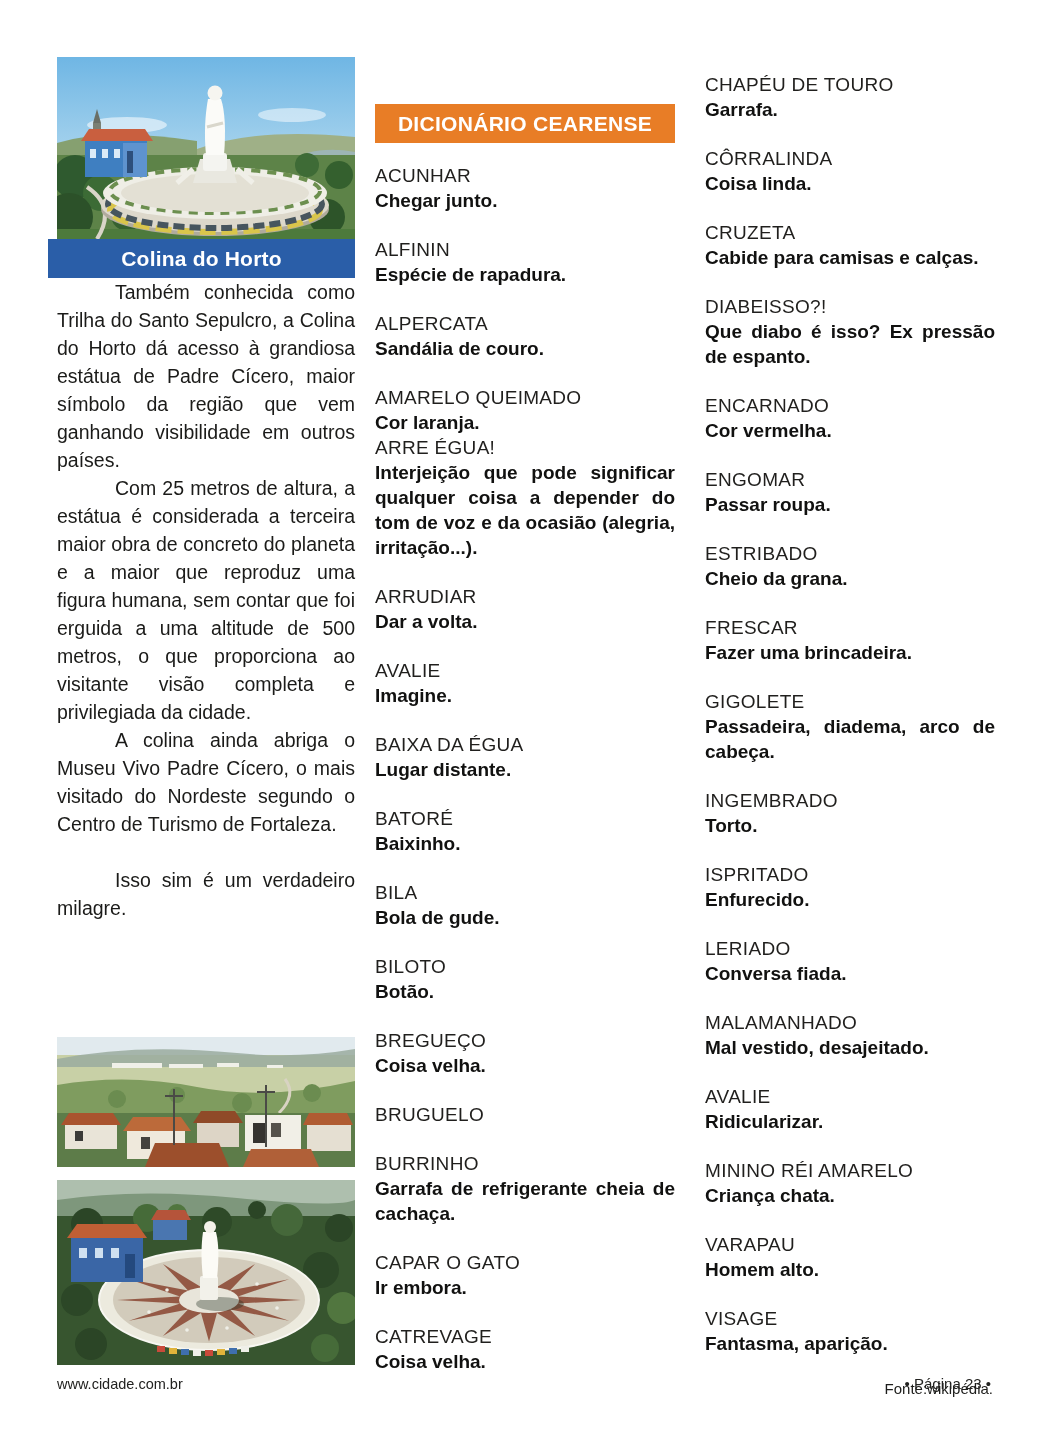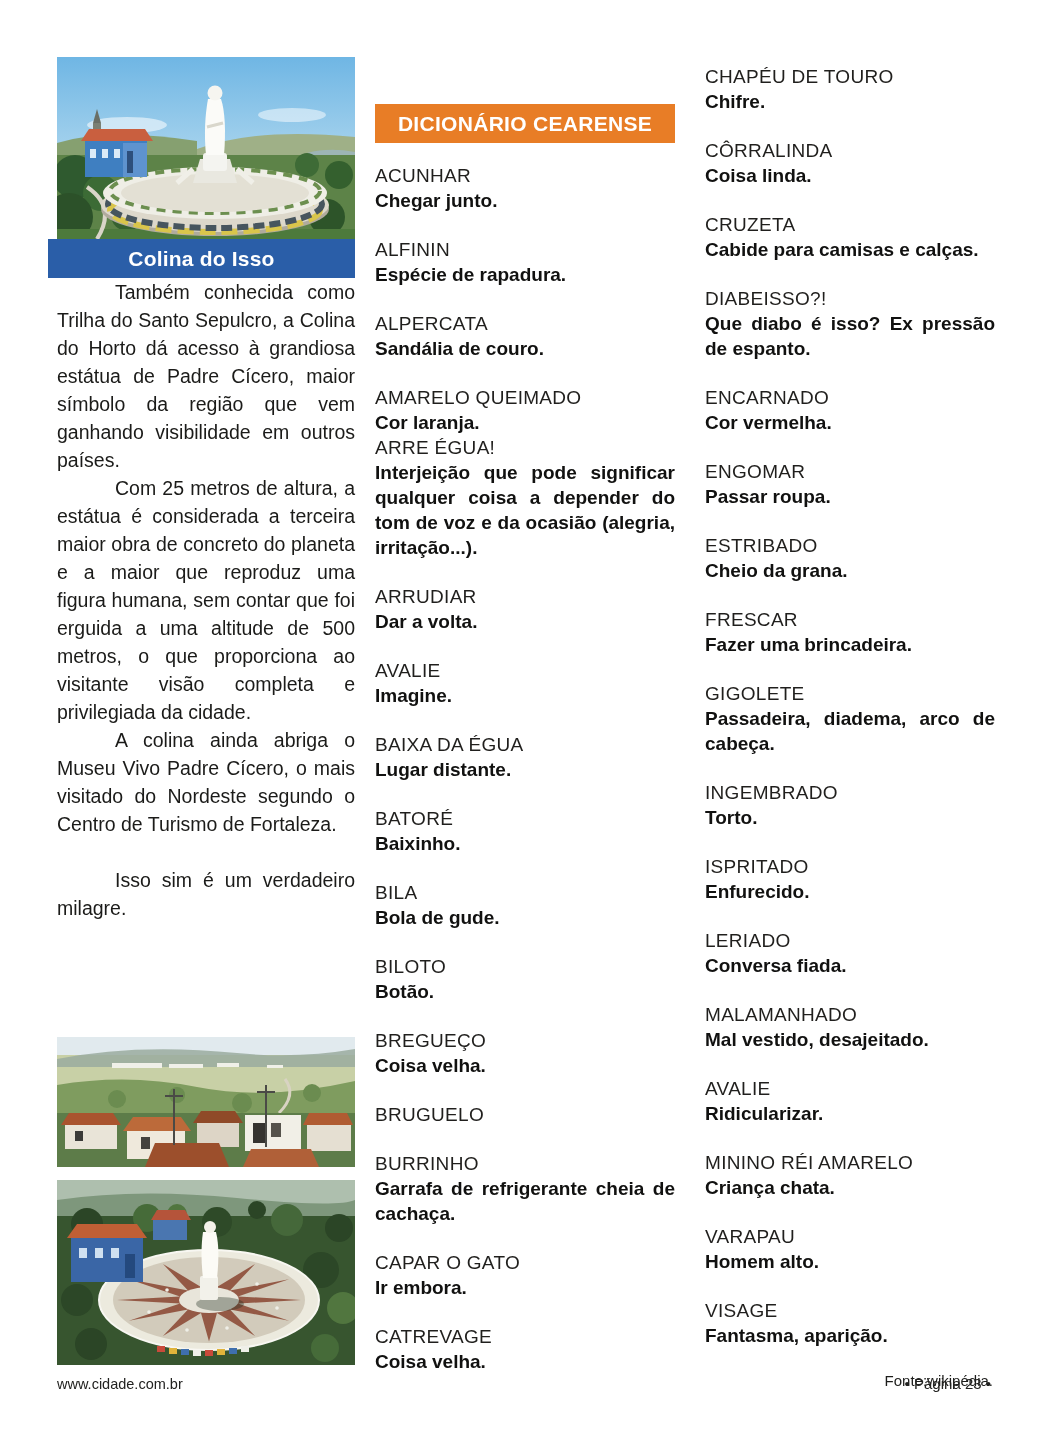--- a/index.html
+++ b/index.html
@@ -14,21 +14,21 @@
   .caption-bar span{color:#ffffff;font-weight:bold;font-size:21px;letter-spacing:0.2px;}
   .body-text{width:298px;font-size:19.5px;line-height:28px;text-align:justify;color:#1b1b19;}
   .body-text p{margin:0;text-indent:58px;}
   .body-text p.spaced{margin-top:28px;}
   .photo-abs{position:absolute;left:57px;}
   .photo-city{top:1037px;}
   .photo-aerial{top:1180px;}
 
   
   .col-mid{position:absolute;left:375px;top:57px;width:300px;}
-  .col-right{position:absolute;left:705px;top:64px;width:290px;}
+  .col-right{position:absolute;left:705px;top:72px;width:290px;}
   .dict-header{height:39px;line-height:39px;text-align:center;color:#ffffff;font-weight:bold;font-size:21px;letter-spacing:0.3px;margin-top:47px;}
   .entries{margin-top:20px;}
   .col-right .entries{margin-top:0;}
   .entry{margin-bottom:24px;}
   .entry.tight{margin-top:-24px;}
   .term{font-size:19px;line-height:25px;font-weight:400;color:#201f1d;letter-spacing:0.3px;}
   .definition{font-size:19px;line-height:25px;font-weight:bold;color:#111110;text-align:justify;}
   .source{text-align:right;font-size:15px;color:#1d1d1b;margin-top:0px;padding-right:2px;}
 
   
@@ -98,21 +98,21 @@
           <rect x="66" y="86" width="24" height="34" fill="#5e93cf"></rect>
           <rect x="33" y="92" width="6" height="9" fill="#dcebf7"></rect>
           <rect x="45" y="92" width="6" height="9" fill="#dcebf7"></rect>
           <rect x="57" y="92" width="6" height="9" fill="#dcebf7"></rect>
           <rect x="70" y="94" width="6" height="22" fill="#2d4f7c"></rect>
         </g>
       </svg>
     </div>
 
     <div class="caption-bar" style="background: rgb(42, 94, 168);">
-      <span>Colina do Isso</span>
+      <span>Colina do Horto</span>
     </div>
 
     <div class="body-text" id="paragraphs">
         <p class="para">Também conhecida como Trilha do Santo Sepulcro, a Colina do Horto dá acesso à grandiosa estátua de Padre Cícero, maior símbolo da região que vem ganhando visibilidade em outros países.</p>
         <p class="para">Com 25 metros de altura, a estátua é considerada a terceira maior obra de concreto do planeta e a maior que reproduz uma figura humana, sem contar que foi erguida a uma altitude de 500 metros, o que proporciona ao visitante visão completa e privilegiada da cidade.</p>
         <p class="para">A colina ainda abriga o Museu Vivo Padre Cícero, o mais visitado do Nordeste segundo o Centro de Turismo de Fortaleza.</p>
         <p class="para spaced">Isso sim é um verdadeiro milagre.</p>
       </div>
   </div>
 
@@ -289,21 +289,21 @@
           <div class="term">CATREVAGE</div>
           <div class="definition">Coisa velha.</div>
         </div>
       </div>
   </div>
 
   <div class="col-right">
     <div class="entries" id="dict-col-2">
         <div class="entry">
           <div class="term">CHAPÉU DE TOURO</div>
-          <div class="definition">Chifre.</div>
+          <div class="definition">Garrafa.</div>
         </div>
         <div class="entry">
           <div class="term">CÔRRALINDA</div>
           <div class="definition">Coisa linda.</div>
         </div>
         <div class="entry">
           <div class="term">CRUZETA</div>
           <div class="definition">Cabide para camisas e calças.</div>
         </div>
         <div class="entry">

